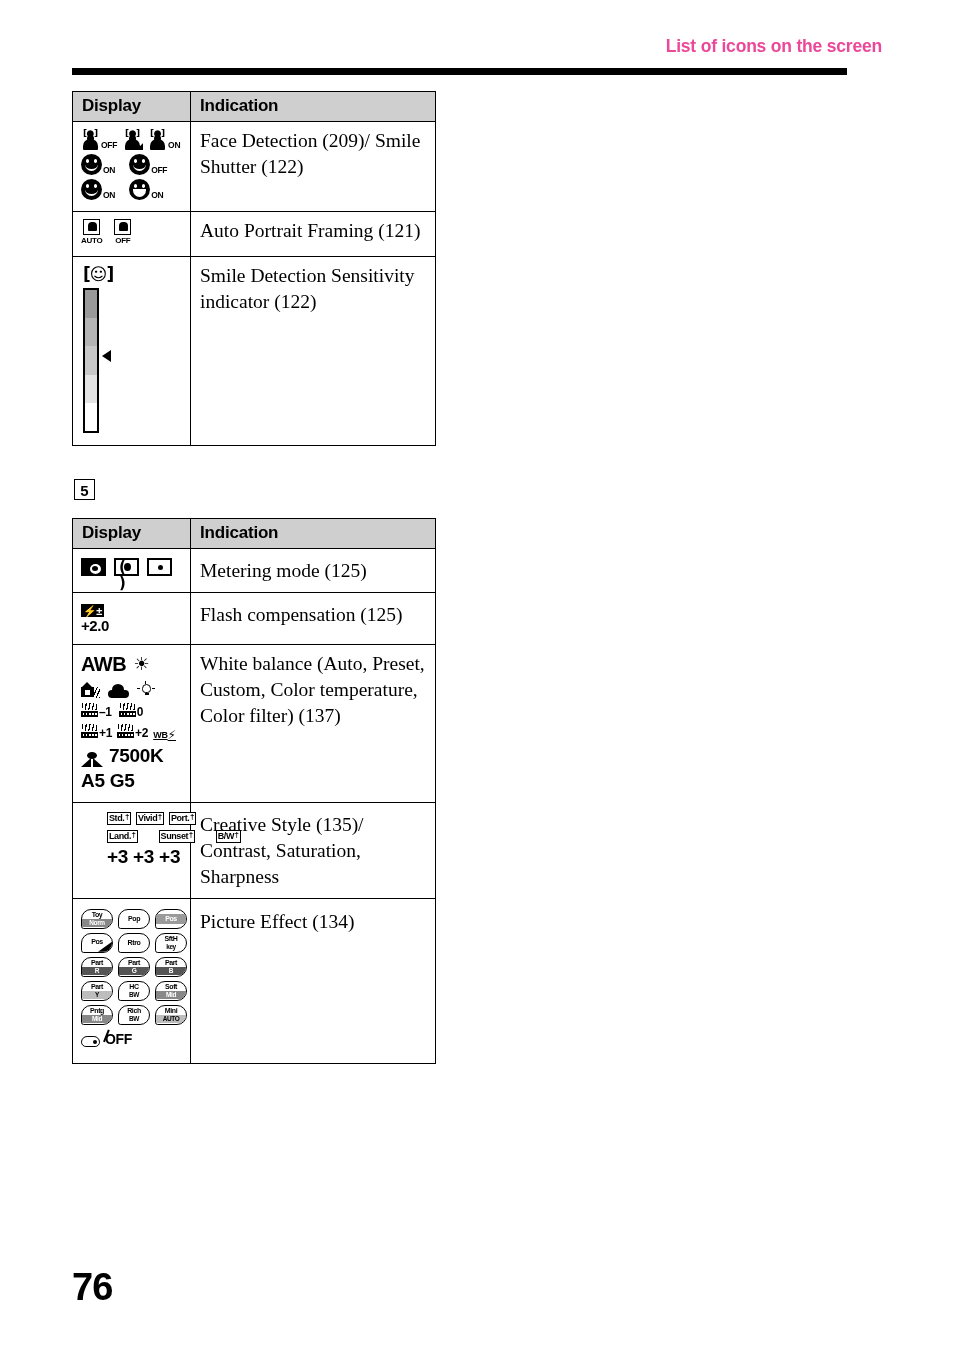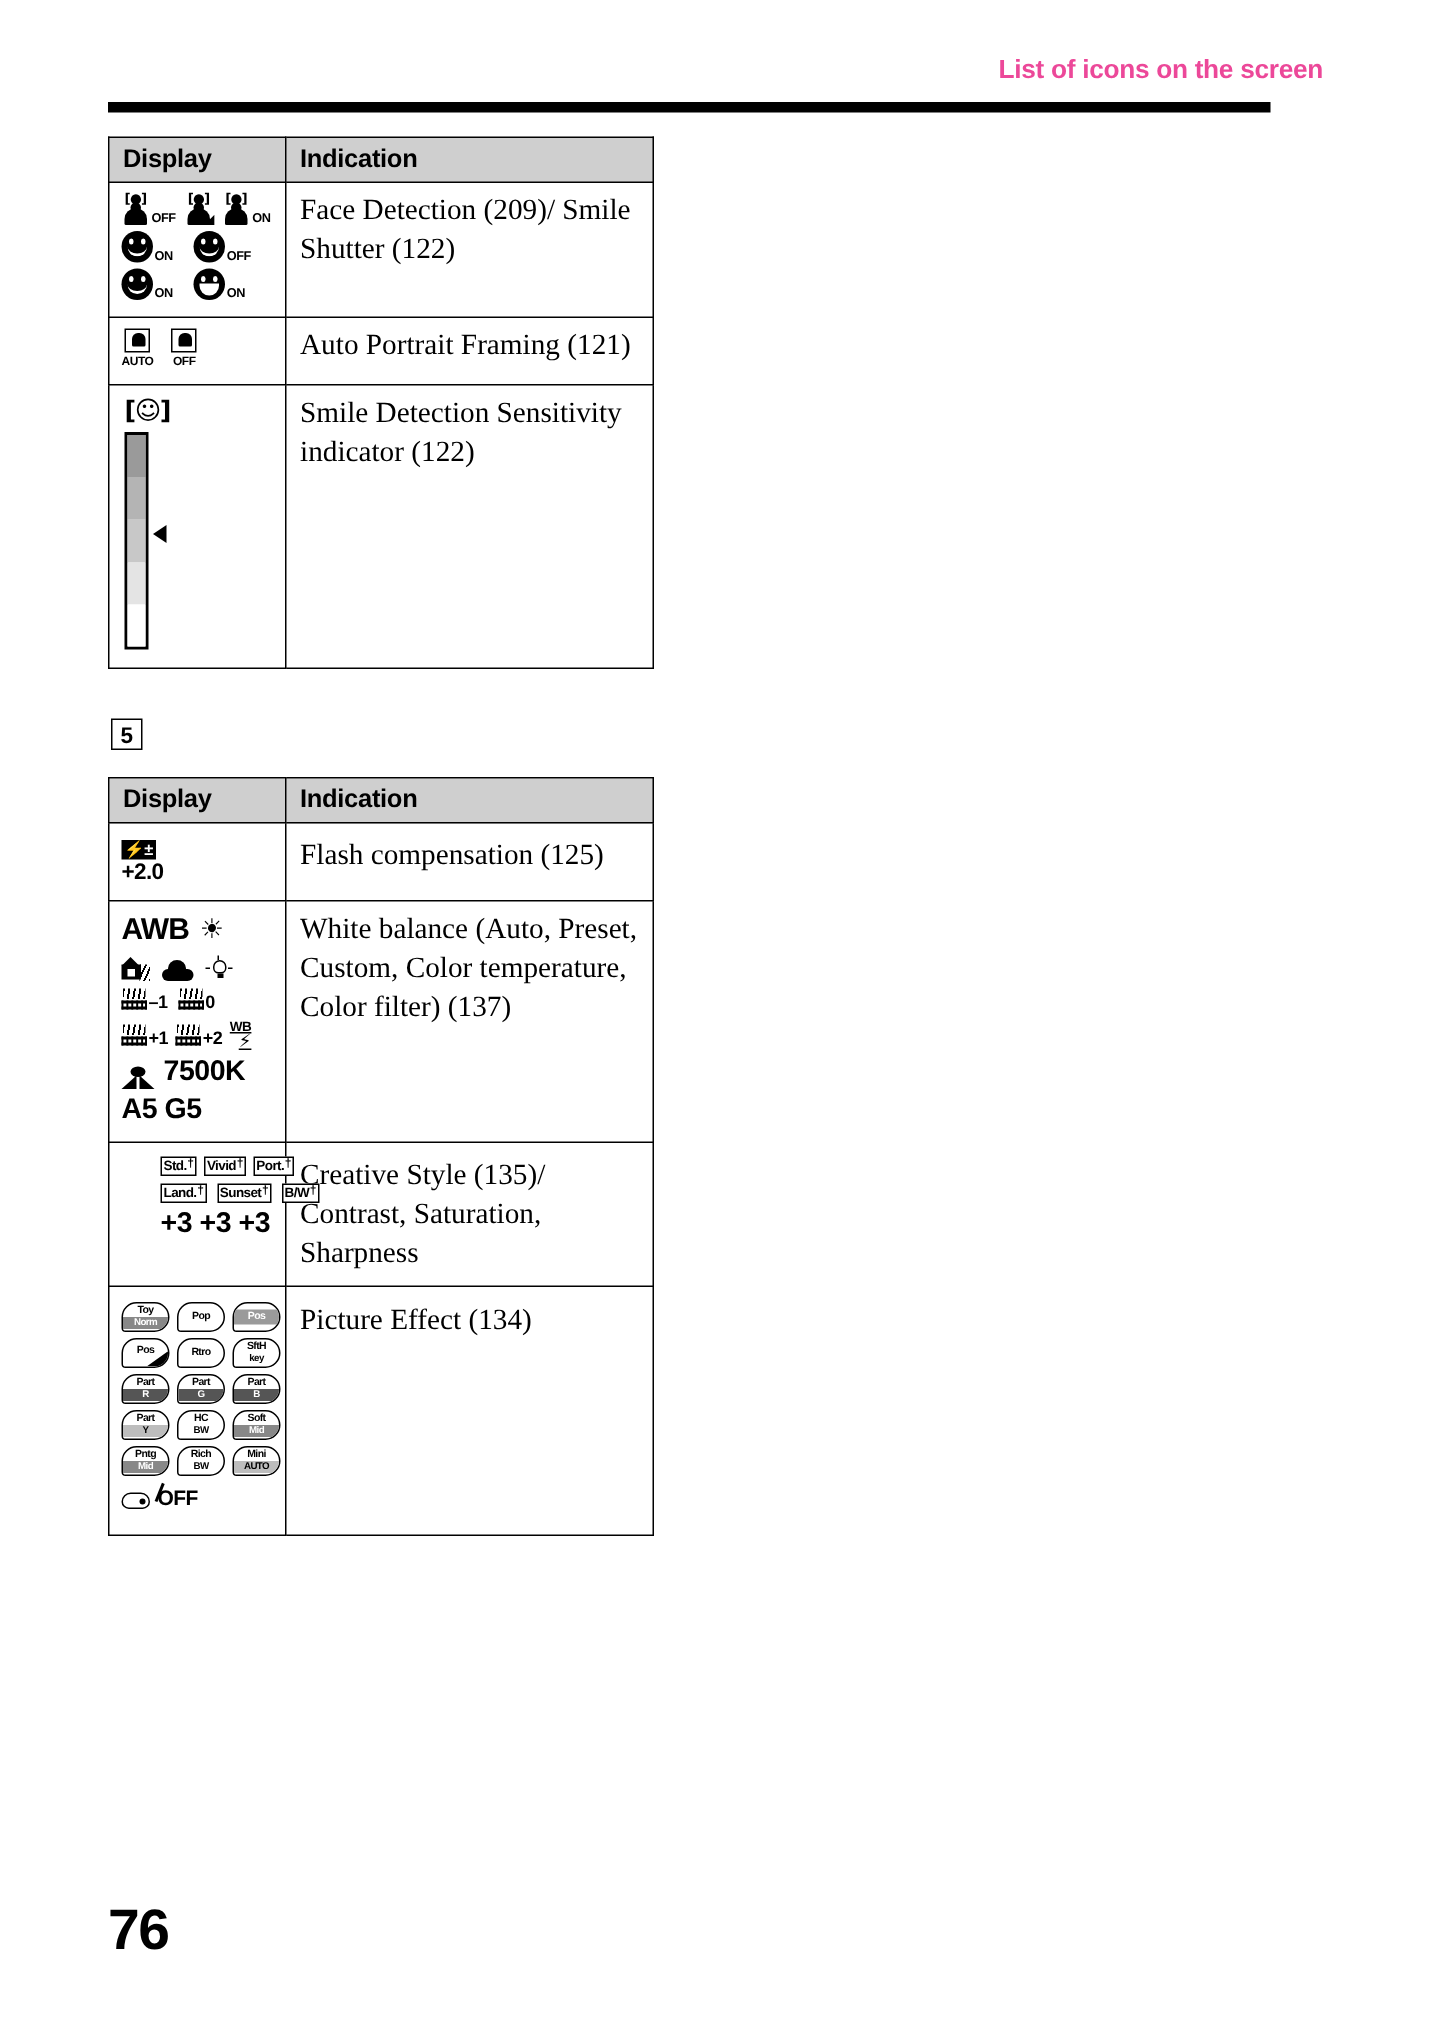--- a/index.html
+++ b/index.html
@@ -452,21 +452,20 @@
   }
   .fluo-ico .lbl {
     font-family: "Liberation Sans", sans-serif;
     font-weight: bold;
     font-size: 12px;
     margin-left: 1px;
     letter-spacing: -0.3px;
   }
   .wbflash {
     display: inline-flex;
-    flex-direction: column;
     align-items: flex-end;
     line-height: 1;
     text-decoration: underline;
   }
   .wbflash .t {
     font-family: "Liberation Sans", sans-serif;
     font-weight: bold;
     font-size: 9px;
     letter-spacing: -0.3px;
   }
@@ -800,20 +799,30 @@
       <col class="c-indication">
     </colgroup>
   <thead>
     <tr>
       <th>Display</th>
       <th>Indication</th>
     </tr>
   </thead>
   <tbody>
 
+    <tr>
+      <td class="display-cell" style="padding-top:9px;padding-bottom:9px;">
+        <div class="irow" style="gap:8px;margin-bottom:0;">
+          <span class="meter-ico multi"></span>
+          <span class="meter-ico center"></span>
+          <span class="meter-ico spot"></span>
+        </div>
+      </td>
+      <td class="indication-cell" style="padding-top:9px;">Metering mode (125)</td>
+    </tr>
 
     <tr>
       <td class="display-cell" style="padding-top:8px;padding-bottom:10px;">
         <span class="flashcomp">
           <span class="badge">⚡±</span>
           <span class="val">+2.0</span>
         </span>
       </td>
       <td class="indication-cell" style="padding-top:9px;">Flash compensation (125)</td>
     </tr>
@@ -896,21 +905,21 @@
           </span>
           <span class="cs-chip">
             <span>Vivid</span>
               <span class="plus">†</span>
           </span>
           <span class="cs-chip">
             <span>Port.</span>
               <span class="plus">†</span>
           </span>
         </div>
-        <div class="irow" style="gap:7px;align-items:flex-end;margin-top:5px;">
+        <div class="irow" style="gap:21px;align-items:flex-end;margin-top:5px;">
           <span class="cs-chip">
             <span>Land.</span>
               <span class="plus">†</span>
           </span>
           <span class="cs-chip">
             <span>Sunset</span>
               <span class="plus">†</span>
           </span>
           <span class="cs-chip">
             <span>B/W</span>

